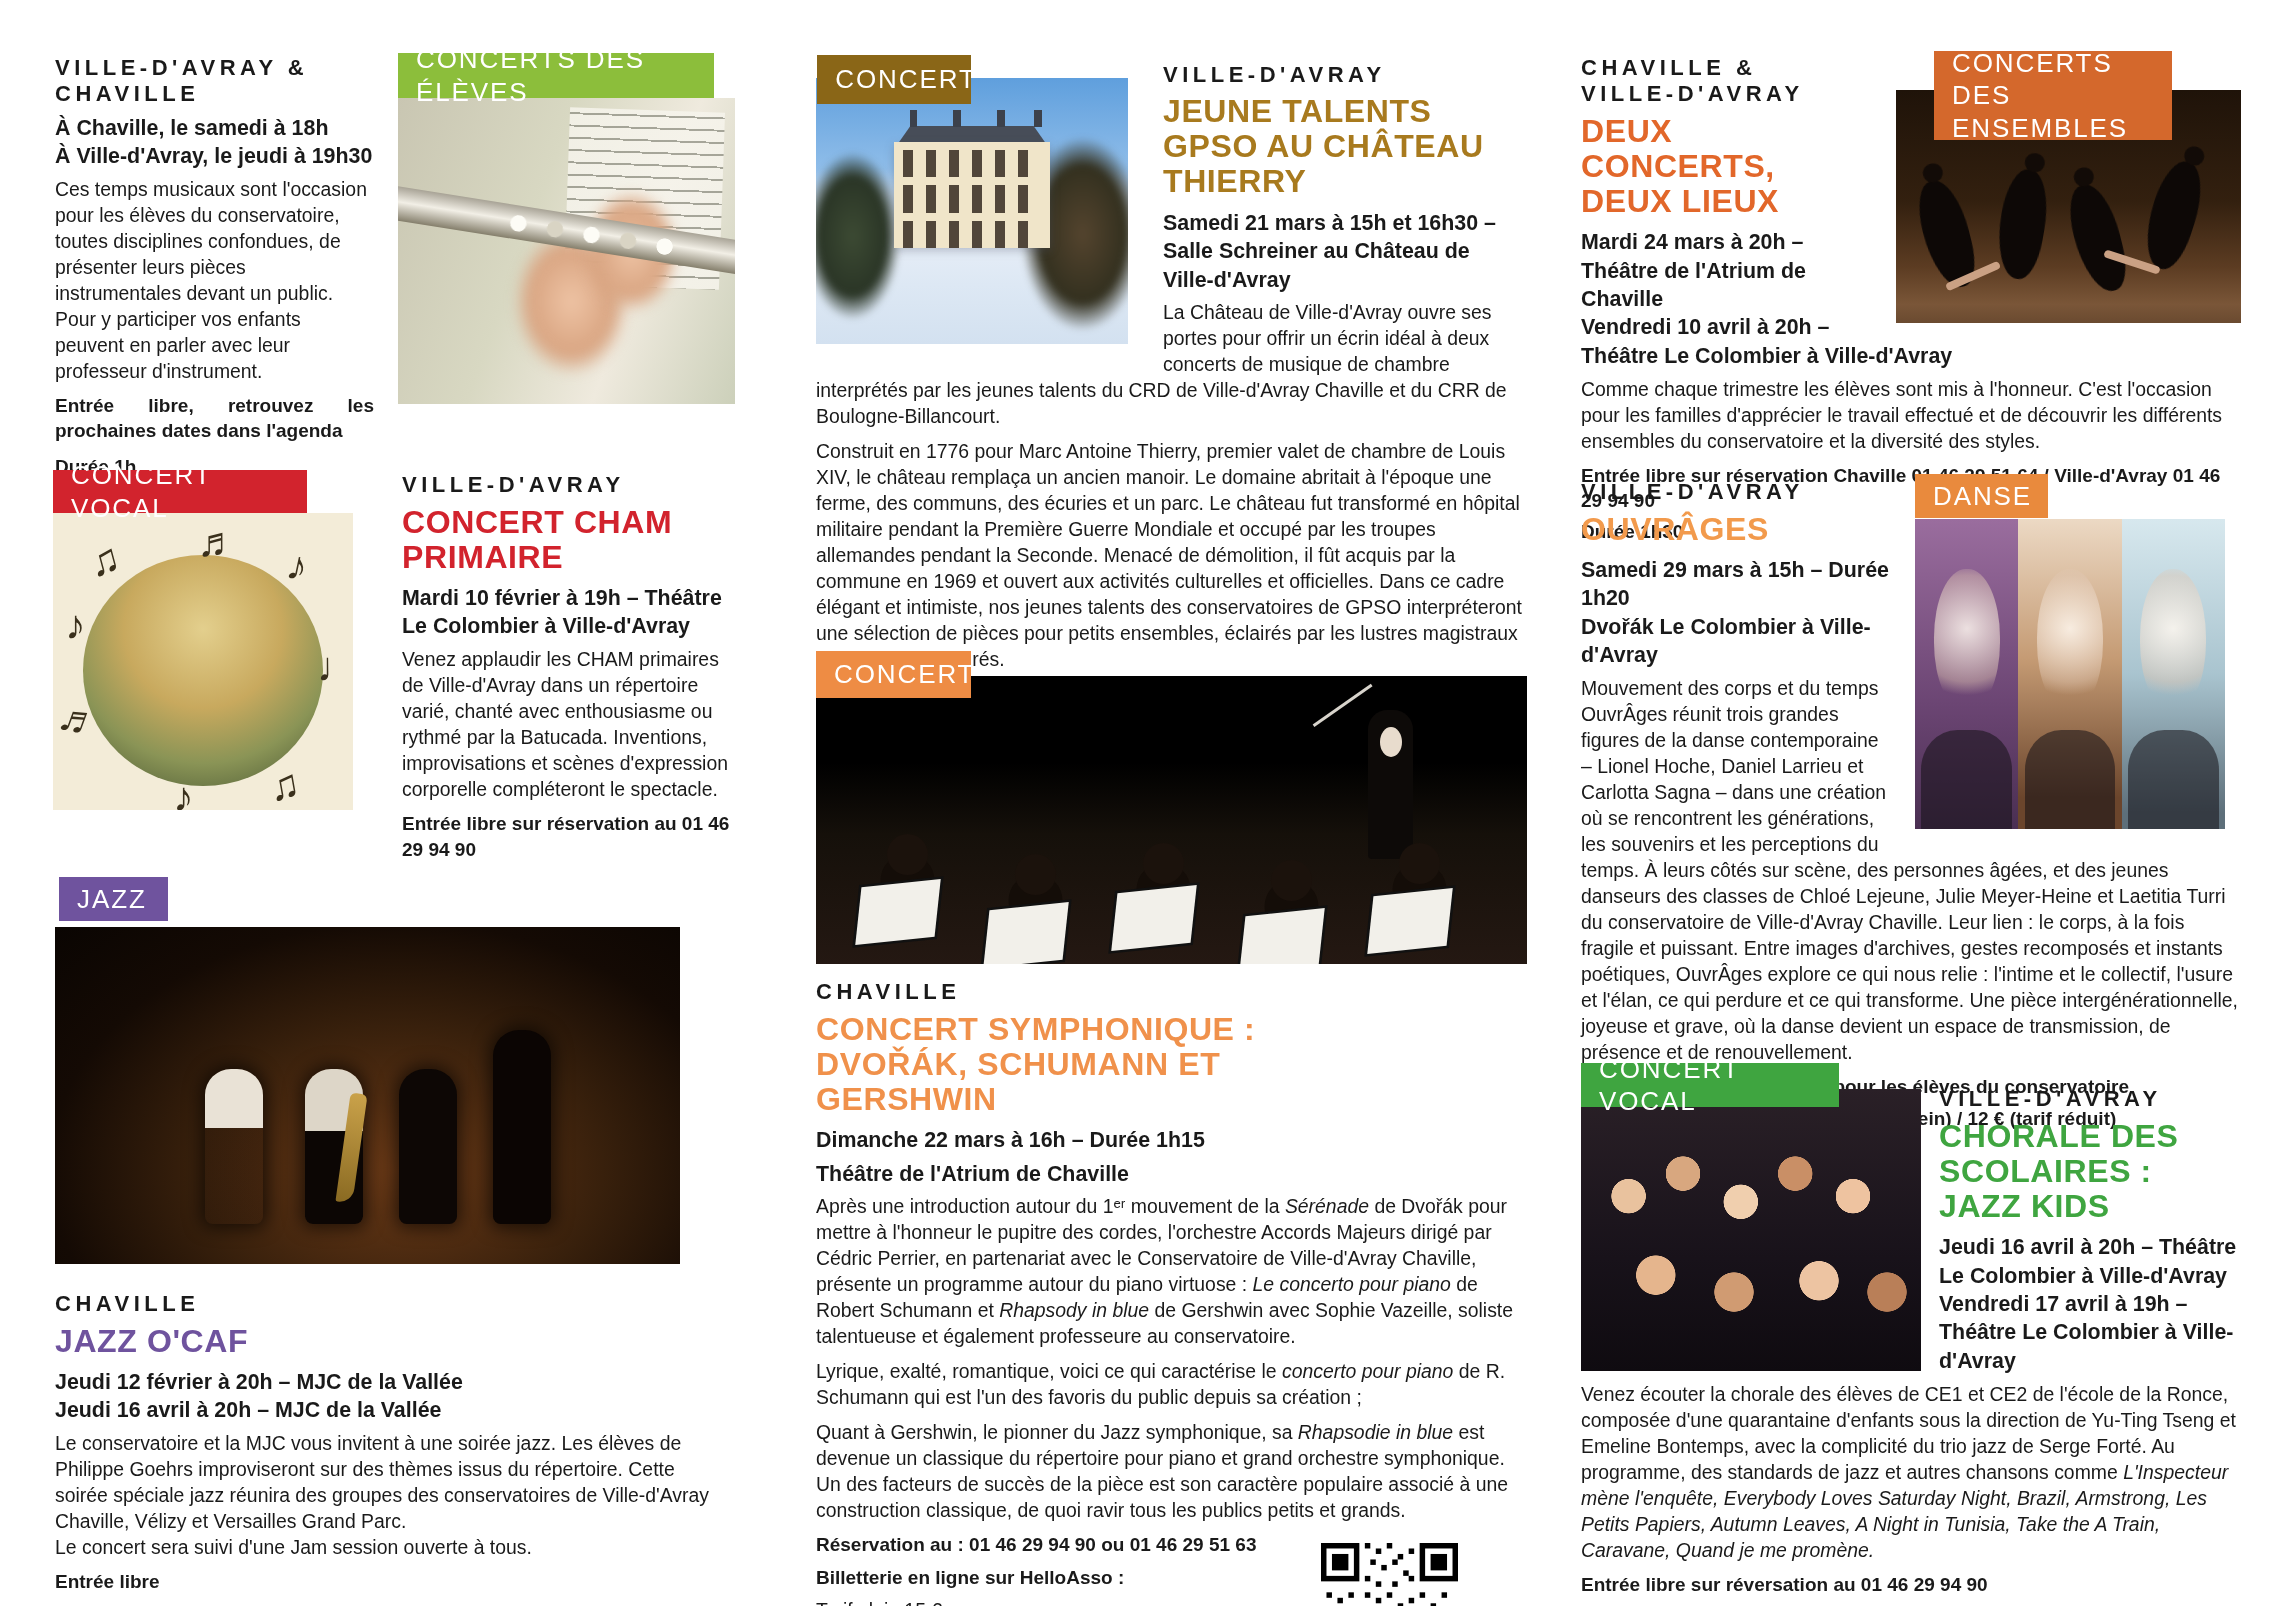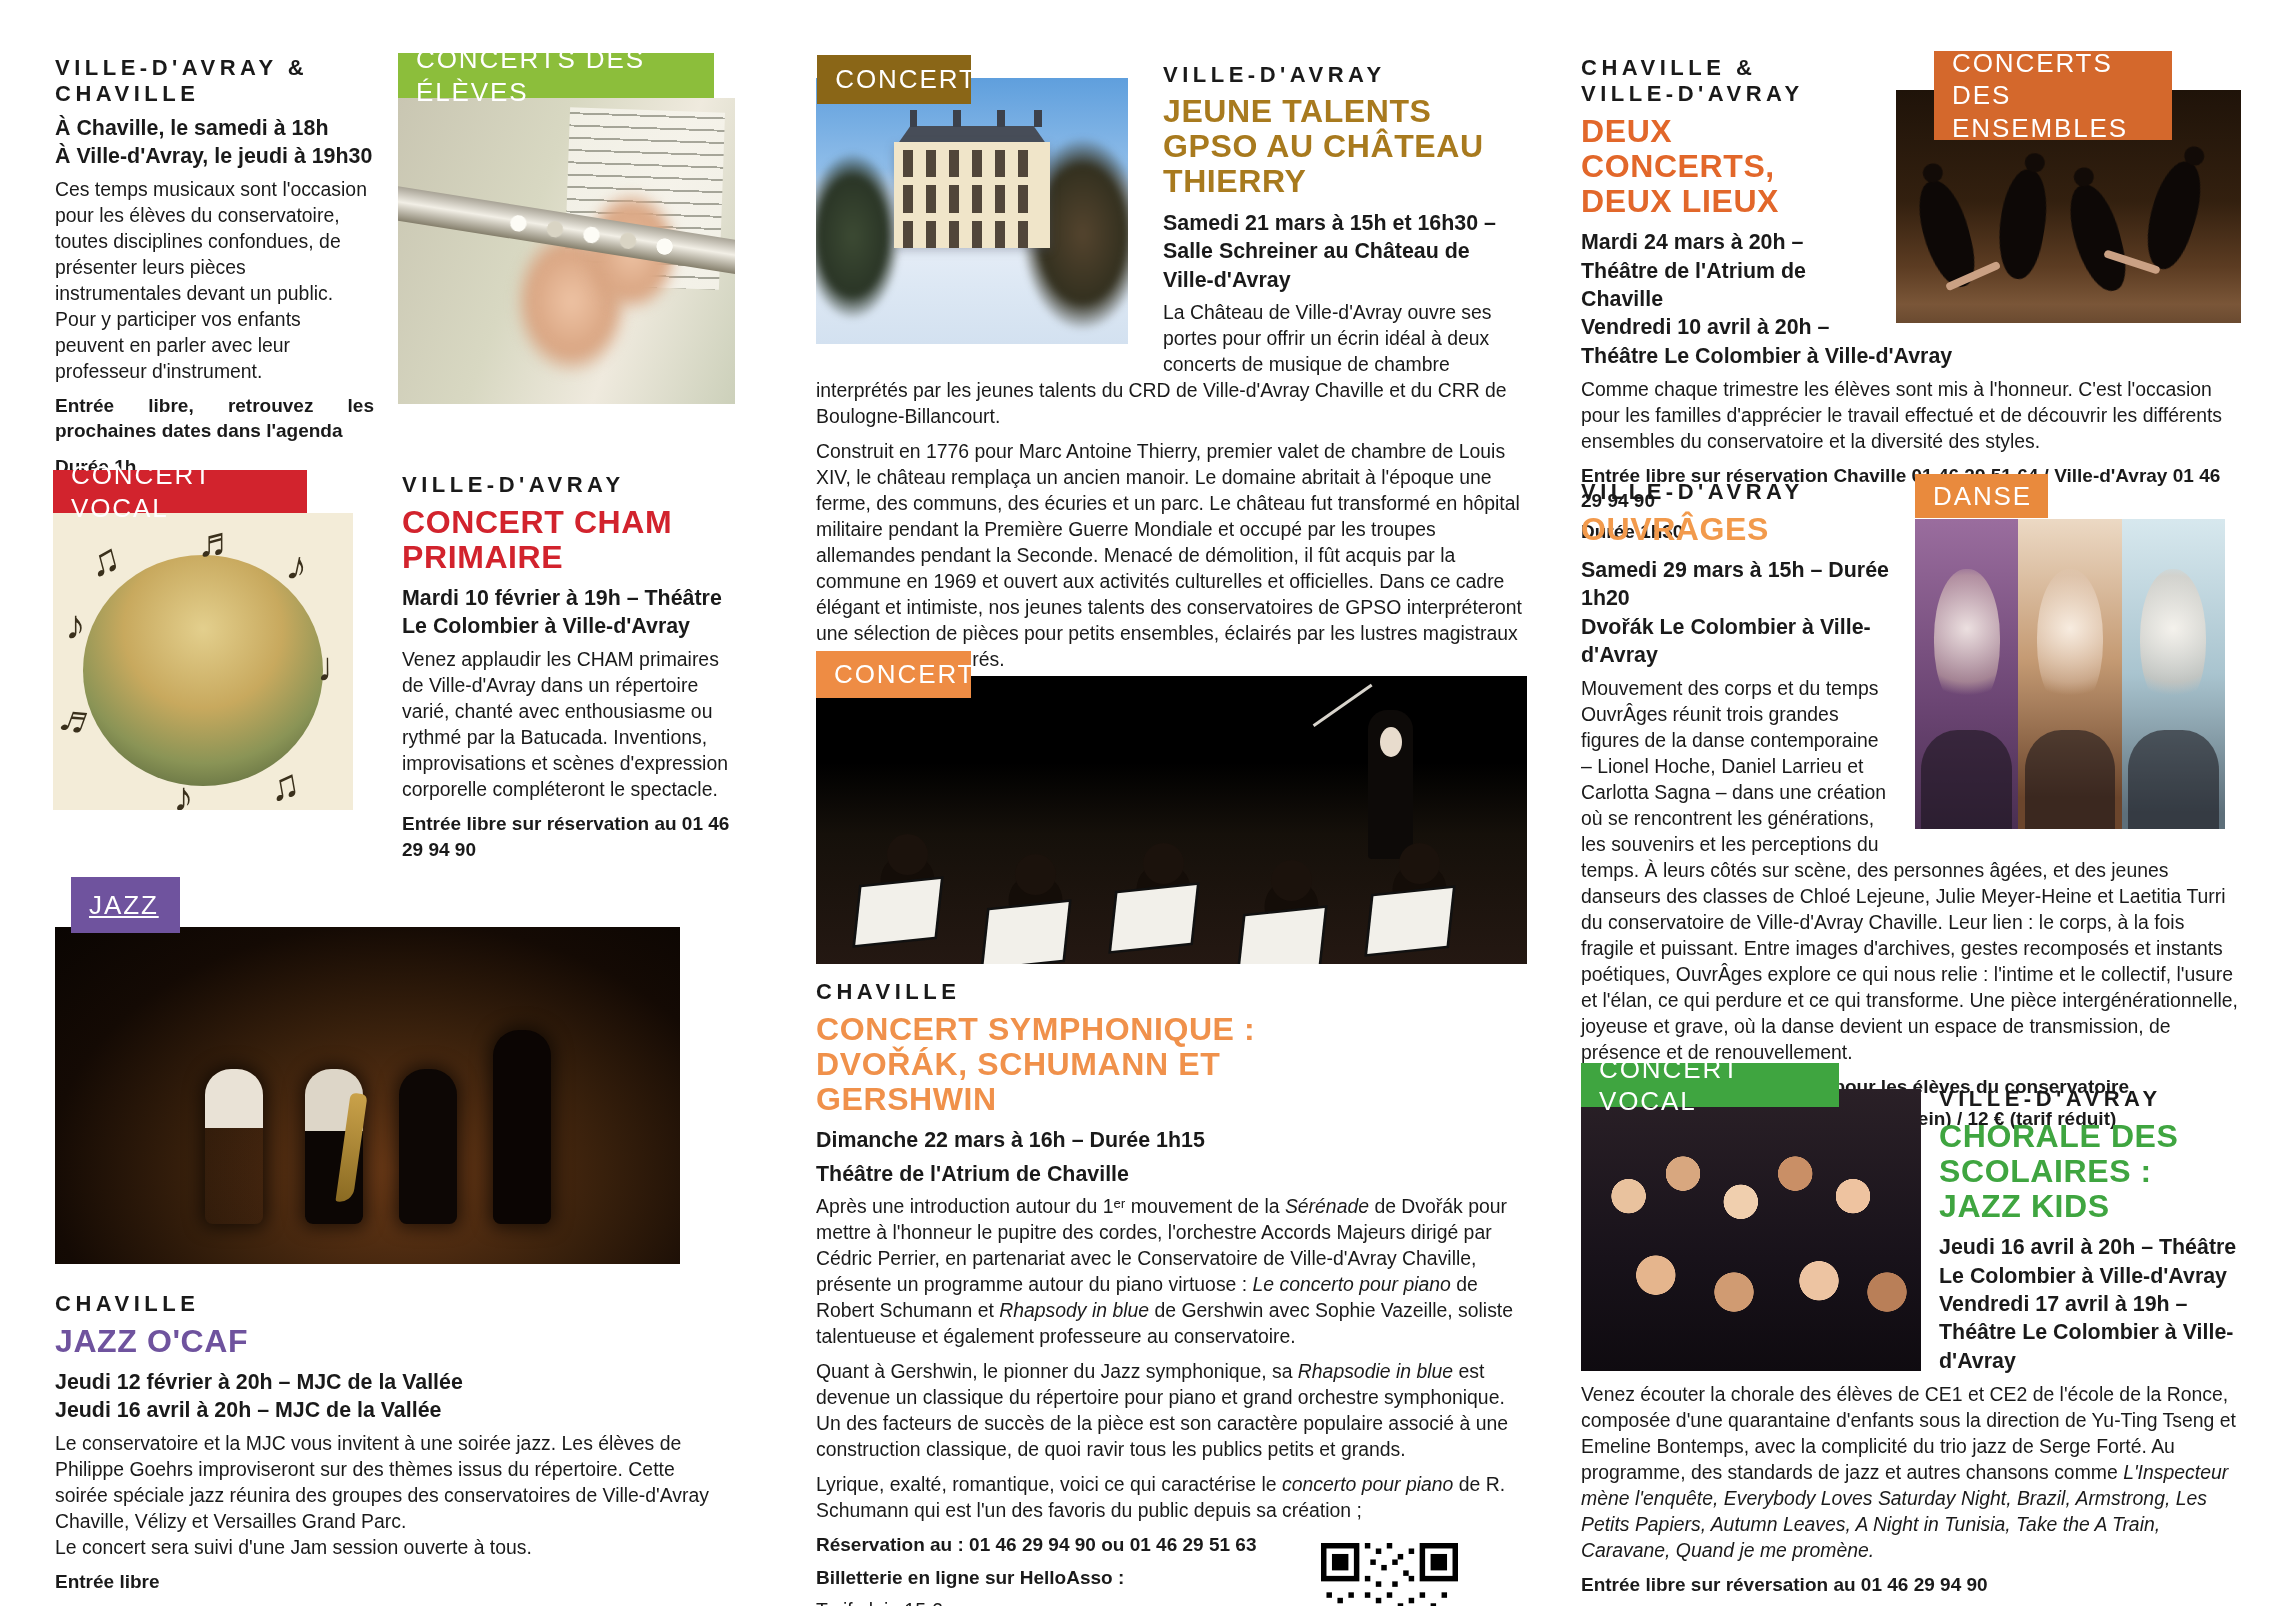--- a/index.html
+++ b/index.html
@@ -27,21 +27,21 @@
   
   .sec{position:absolute;}
   .sec-heures{left:55px;top:55px;width:319px;}
   .sec-heures .note{text-align:justify;}
   .sec-eleves{left:398px;top:53px;width:337px;}
   .sec-eleves .label{width:316px;height:45px;box-sizing:border-box;}
   .sec-vocal1{left:53px;top:470px;width:300px;}
   .sec-vocal1 .label{width:254px;height:43px;box-sizing:border-box;}
   .sec-cham{left:402px;top:472px;width:334px;}
   .sec-jazz{left:55px;top:877px;width:625px;height:389px;}
-  .sec-jazz .label{left:16px;top:0;width:109px;height:56px;box-sizing:border-box;text-decoration:underline;}
+  .sec-jazz .label{left:4px;top:0;width:109px;height:44px;box-sizing:border-box;}
   .sec-jazzocaf{left:55px;top:1291px;width:671px;}
   .sec-thierry{left:816px;top:55px;width:708px;}
   .sec-thierry .label{left:1.3px;top:0;width:154px;height:49px;box-sizing:border-box;}
   .sec-symphonique{left:816px;top:651px;width:711px;}
   .sec-symphonique .label{left:0;top:0;width:155px;height:47px;box-sizing:border-box;}
   .sec-symphonique .title{max-width:583px;}
   .sec-deux{left:1581px;top:55px;width:660px;}
   .sec-ouvrages{left:1581px;top:479px;width:660px;}
   .sec-chorale{left:1581px;top:1063px;width:660px;}
   
@@ -252,22 +252,22 @@
       <div class="stand" style="left:24%;top:80%;"></div>
       <div class="stand" style="left:42%;top:74%;"></div>
       <div class="stand" style="left:60%;top:82%;"></div>
       <div class="stand" style="left:78%;top:75%;"></div>
     </div>
     <p class="kicker" style="margin-top:15.5px;">CHAVILLE</p>
     <h1 class="title c-orange">CONCERT SYMPHONIQUE : DVOŘÁK, SCHUMANN ET GERSHWIN</h1>
     <p class="sub">Dimanche 22 mars à 16h – Durée 1h15</p>
     <p class="sub">Théâtre de l'Atrium de Chaville</p>
     <p class="body"><span>Après une introduction autour du 1ᵉʳ mouvement de la </span><span style="font-style: italic;">Sérénade</span><span> de Dvořák pour mettre à l'honneur le pupitre des cordes, l'orchestre Accords Majeurs dirigé par Cédric Perrier, en partenariat avec le Conservatoire de Ville-d'Avray Chaville, présente un programme autour du piano virtuose : </span><span style="font-style: italic;">Le concerto pour piano</span><span> de Robert Schumann et </span><span style="font-style: italic;">Rhapsody in blue</span><span> de Gershwin avec Sophie Vazeille, soliste talentueuse et également professeure au conservatoire.</span></p>
+    <p class="body"><span>Lyrique, exalté, romantique, voici ce qui caractérise le </span><span style="font-style: italic;">concerto pour piano</span><span> de R. Schumann qui est l'un des favoris du public depuis sa création ;</span></p>
     <p class="body"><span>Quant à Gershwin, le pionner du Jazz symphonique, sa </span><span style="font-style: italic;">Rhapsodie in blue</span><span> est devenue un classique du répertoire pour piano et grand orchestre symphonique. Un des facteurs de succès de la pièce est son caractère populaire associé à une construction classique, de quoi ravir tous les publics petits et grands.</span></p>
-    <p class="body"><span>Lyrique, exalté, romantique, voici ce qui caractérise le </span><span style="font-style: italic;">concerto pour piano</span><span> de R. Schumann qui est l'un des favoris du public depuis sa création ;</span></p>
     <div class="row-bottom">
       <div class="col-l">
         <p class="note" style="margin-bottom:6.5px;"><span style="font-weight: bold;">Réservation au  : </span><span>01 46 29 94 90 ou 01 46 29 51 63</span></p>
         <p class="note" style="margin-bottom:6.5px;">Billetterie en ligne sur HelloAsso :</p>
         <p class="tarif">Tarif plein 15 €</p>
 
       </div>
       <svg class="qr" viewBox="0 0 25 25">
         <rect x="0" y="0" width="25" height="25" fill="#fff"></rect>
         <g fill="#000">

